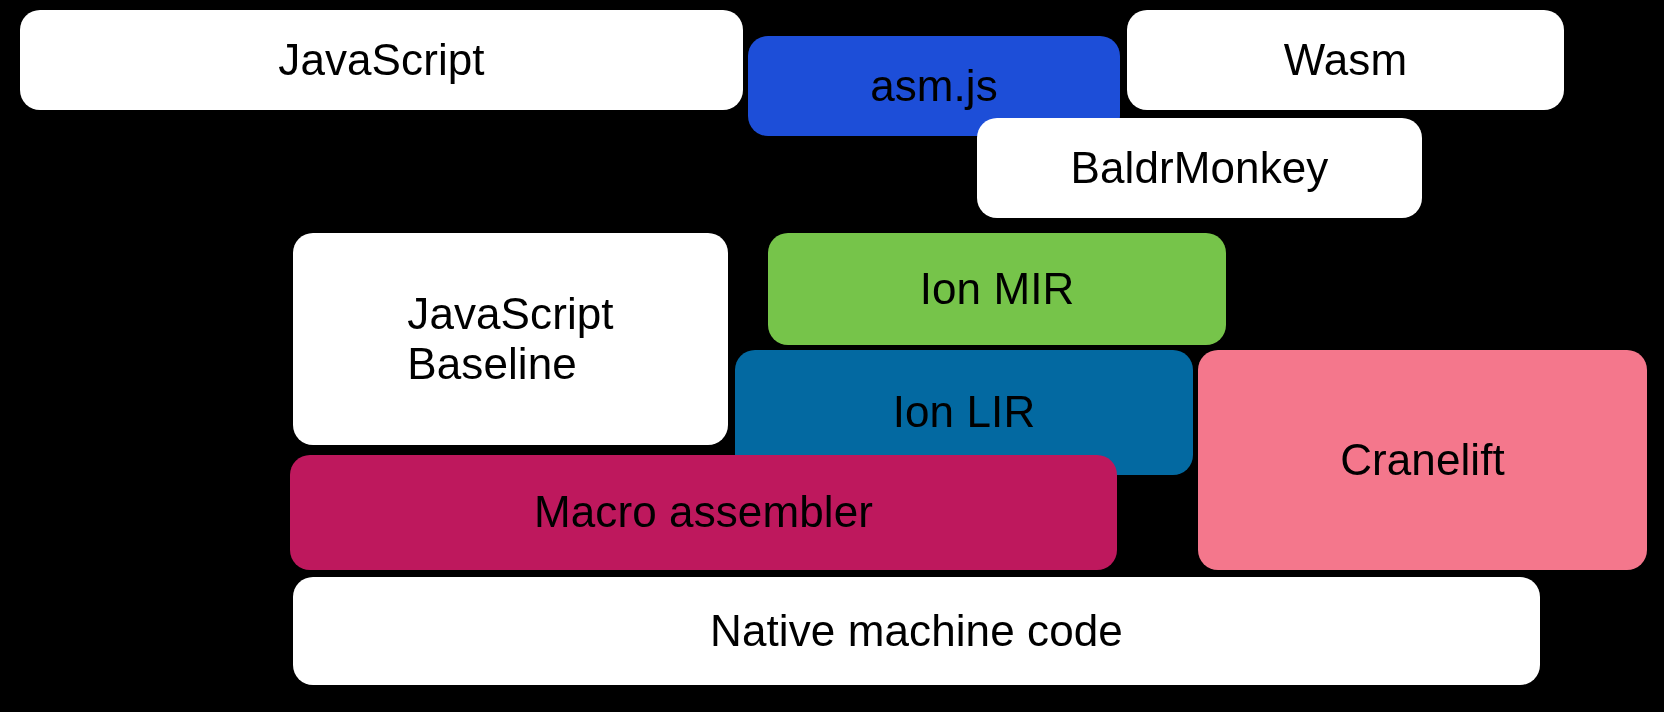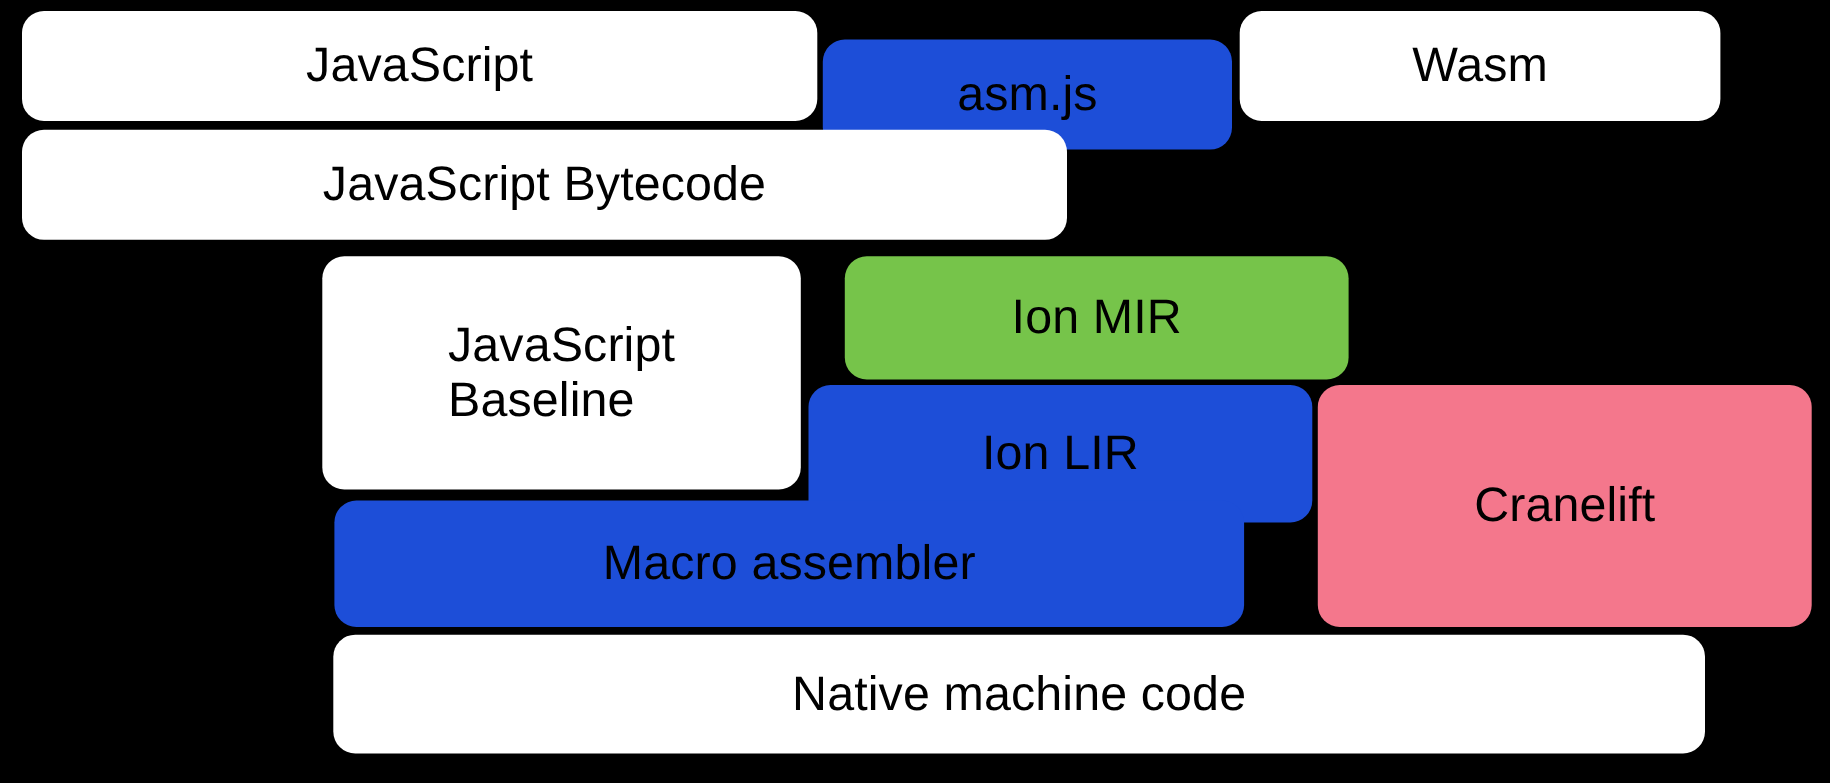--- a/index.html
+++ b/index.html
@@ -38,26 +38,26 @@
 </head>
 <body>
 
 <div id="stage">
     <div style="position: absolute; left: 0px; top: 0px; width: 100%; height: 100%;">
       <div class="node" style="left: 20px; top: 10px; width: 723px; height: 100px; background: rgb(255, 255, 255);">JavaScript</div>
       <div class="node" style="left: 748px; top: 10px; width: 372px; height: 100px; background: #1d4ed8; margin-top: 26px;">asm.js</div>
       <div class="node" style="left: 1127px; top: 10px; width: 437px; height: 100px; background: rgb(255, 255, 255);">Wasm</div>
     </div>
     <div style="position: absolute; left: 0px; top: 0px; width: 100%; height: 100%;">
-      <div class="node" style="left: 20px; top: 118px; width: 950px; height: 100px; background: rgb(255, 255, 255);">JavaScript Bytecode</div>
+      <div class="node" style="left: 977px; top: 118px; width: 445px; height: 100px; background: rgb(255, 255, 255);">BaldrMonkey</div>
     </div>
     <div style="position: absolute; left: 0px; top: 0px; width: 100%; height: 100%;">
       <div class="node" style="left: 293px; top: 233px; width: 435px; height: 212px; background: rgb(255, 255, 255);">JavaScript
 Baseline</div>
       <div class="node" style="left: 768px; top: 233px; width: 458px; height: 112px; background: rgb(118, 196, 74);">Ion MIR</div>
-      <div class="node" style="left: 735px; top: 350px; width: 458px; height: 125px; background: #1d4ed8;">Ion LIR</div>
-      <div class="node" style="left: 304px; top: 455px; width: 827px; height: 115px; background: #1d4ed8;">Macro assembler</div>
+      <div class="node" style="left: 735px; top: 350px; width: 458px; height: 125px; background: #0369a1;">Ion LIR</div>
+      <div class="node" style="left: 290px; top: 455px; width: 827px; height: 115px; background: #be185d;">Macro assembler</div>
       <div class="node" style="left: 1198px; top: 350px; width: 449px; height: 220px; background: rgb(244, 119, 140);">Cranelift</div>
     </div>
     <div style="position: absolute; left: 0px; top: 0px; width: 100%; height: 100%;">
-      <div class="node" style="left: 303px; top: 577px; width: 1247px; height: 108px; background: rgb(255, 255, 255);">Native machine code</div>
+      <div class="node" style="left: 293px; top: 577px; width: 1247px; height: 108px; background: rgb(255, 255, 255);">Native machine code</div>
     </div>
   </div>
 
 </body></html>

